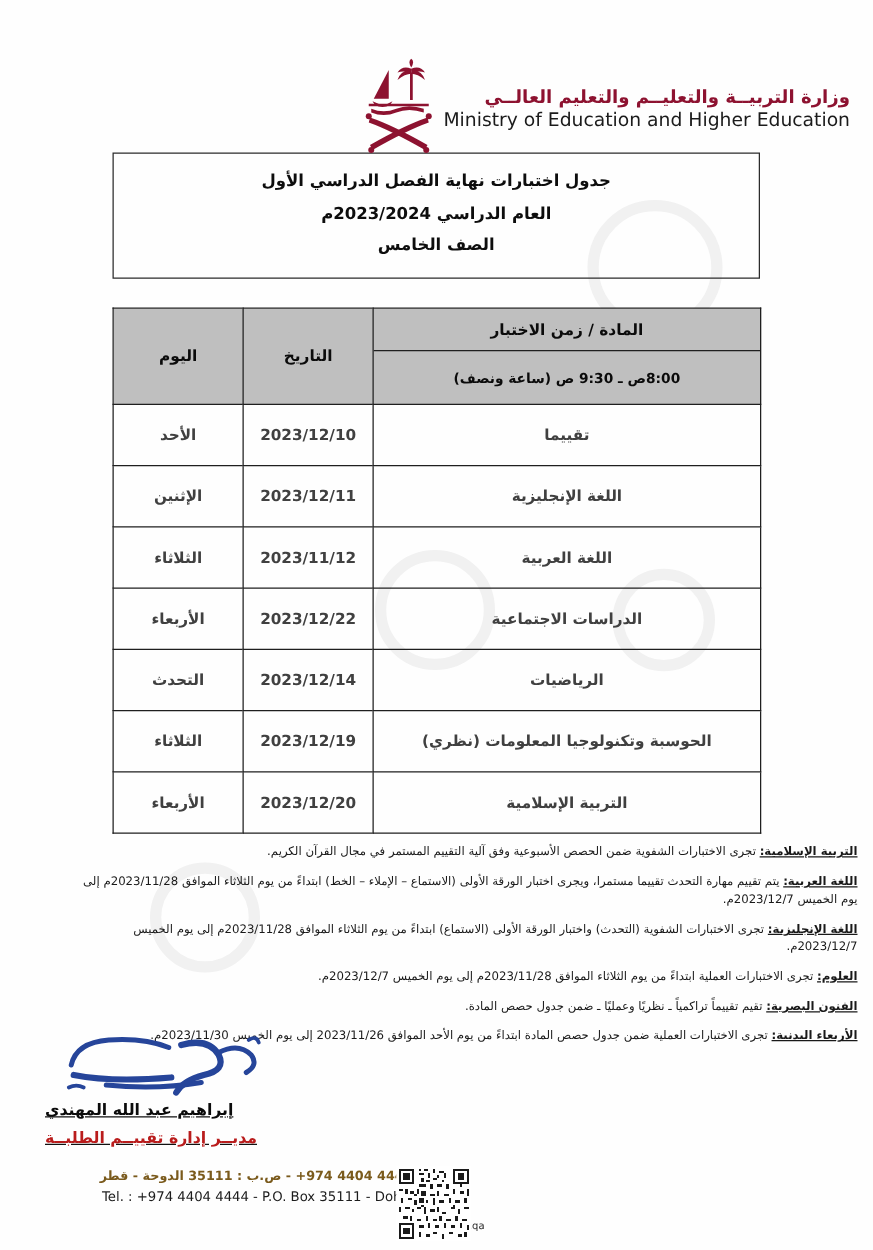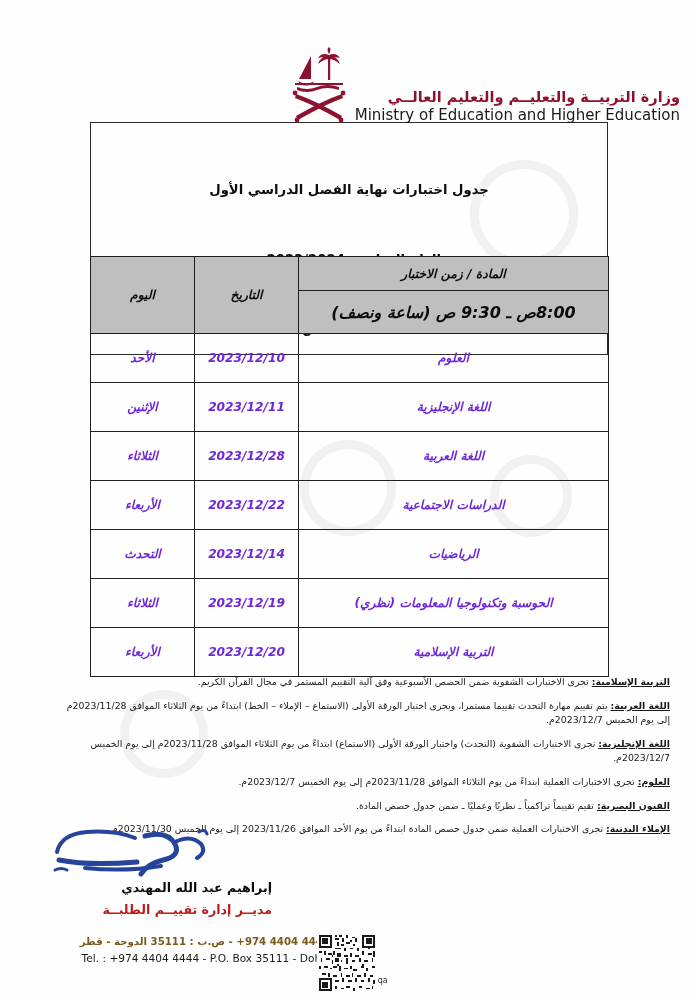--- a/index.html
+++ b/index.html
@@ -33,21 +33,21 @@
   .wm-c { left: 490px; top: 455px; width: 64px; height: 64px; }
   .wm-d { left: 120px; top: 690px; width: 70px; height: 70px; }
 
   
   .letterhead {
     position: absolute;
     right: 18px;
     top: 46px;
     display: flex;
     flex-direction: row;
-    align-items: flex-end;
+    align-items: center;
     gap: 8px;
     z-index: 3;
   }
   .emblem {
     width: 56px;
     height: 78px;
     flex: none;
   }
   .ministry-text {
     text-align: right;
@@ -93,34 +93,32 @@
     background: transparent;
     z-index: 2;
   }
   .title-line {
     font-size: 13.2px;
     font-weight: 700;
     color: #0d0d0d;
     line-height: 1.95;
     direction: rtl;
     white-space: nowrap;
-    margin-top: 44px;
   }
 
   
   .sched {
     position: absolute;
     left: 90px;
-    top: 256px;
+    top: 246px;
     width: 518px;
     border-collapse: collapse;
     table-layout: fixed;
     z-index: 2;
     background: transparent;
-    font-style: italic;
   }
   .sched th, .sched td {
     border: 1.3px solid #1f1f1f;
     text-align: center;
     vertical-align: middle;
     direction: rtl;
   }
   .col-subject { width: 310px; }
   .col-date    { width: 104px; }
   .col-day     { width: 104px; }
@@ -142,44 +140,44 @@
     display: flex;
     align-items: center;
     justify-content: center;
     border-bottom: 1.3px solid #1f1f1f;
   }
   .hdr-split .bottom {
     flex: 1.25;
     display: flex;
     align-items: center;
     justify-content: center;
-    font-size: 16px;
+    font-size: 11px;
   }
   .hdr-plain {
     height: 76px;
     box-sizing: border-box;
   }
 
   .sched tbody td {
     height: 46px;
     font-size: 12.2px;
     font-weight: 700;
-    color: #6d28d9;
+    color: #404040;
     background: transparent;
   }
   .cell-date {
     direction: ltr;
     font-size: 12.4px;
     font-family: "DejaVu Sans", "Liberation Sans", sans-serif;
   }
 
   
   .notes {
     position: absolute;
-    right: 28px;
+    right: 12px;
     left: 60px;
     top: 666px;
     direction: rtl;
     text-align: right;
     z-index: 2;
   }
   .note {
     font-size: 9.4px;
     line-height: 1.52;
     color: #191919;
@@ -189,22 +187,23 @@
     font-weight: 700;
     text-decoration: underline;
   }
 
   
   .sign-block {
     position: absolute;
     left: 36px;
     top: 826px;
     width: 236px;
-    text-align: right;
+    text-align: left;
     z-index: 3;
+    text-decoration: underline;
   }
   .sign-mark {
     height: 58px;
     width: 210px;
     margin: 0 auto;
     display: block;
   }
   .sign-name {
     font-size: 12.6px;
     font-weight: 700;
@@ -328,32 +327,32 @@
             <div class="top">المادة / زمن الاختبار</div>
             <div class="bottom">8:00ص ـ 9:30 ص (ساعة ونصف)</div>
           </div>
         </th>
         <th class="hdr-plain">التاريخ</th>
         <th class="hdr-plain">اليوم</th>
       </tr>
     </thead>
     <tbody id="sched-body">
         <tr>
-          <td>العلوم</td>
+          <td>تقييما</td>
           <td class="cell-date">2023/12/10</td>
           <td>الأحد</td>
         </tr>
         <tr>
           <td>اللغة الإنجليزية</td>
           <td class="cell-date">2023/12/11</td>
           <td>الإثنين</td>
         </tr>
         <tr>
           <td>اللغة العربية</td>
-          <td class="cell-date">2023/12/28</td>
+          <td class="cell-date">2023/11/12</td>
           <td>الثلاثاء</td>
         </tr>
         <tr>
           <td>الدراسات الاجتماعية</td>
           <td class="cell-date">2023/12/22</td>
           <td>الأربعاء</td>
         </tr>
         <tr>
           <td>الرياضيات</td>
           <td class="cell-date">2023/12/14</td>
@@ -371,21 +370,21 @@
         </tr>
       </tbody>
   </table>
 
   <div class="notes" id="notes-list">
       <p class="note"><span class="lbl">التربية الإسلامية:</span><span> تجرى الاختبارات الشفوية ضمن الحصص الأسبوعية وفق آلية التقييم المستمر في مجال القرآن الكريم.</span></p>
       <p class="note"><span class="lbl">اللغة العربية:</span><span> يتم تقييم مهارة التحدث تقييما مستمرا، ويجرى اختبار الورقة الأولى (الاستماع – الإملاء – الخط) ابتداءً من يوم الثلاثاء الموافق 2023/11/28م إلى يوم الخميس 2023/12/7م.</span></p>
       <p class="note"><span class="lbl">اللغة الإنجليزية:</span><span> تجرى الاختبارات الشفوية (التحدث) واختبار الورقة الأولى (الاستماع) ابتداءً من يوم الثلاثاء الموافق 2023/11/28م إلى يوم الخميس 2023/12/7م.</span></p>
       <p class="note"><span class="lbl">العلوم:</span><span> تجرى الاختبارات العملية ابتداءً من يوم الثلاثاء الموافق 2023/11/28م إلى يوم الخميس 2023/12/7م.</span></p>
       <p class="note"><span class="lbl">الفنون البصرية:</span><span> تقيم تقييماً تراكمياً ـ نظريًا وعمليًا ـ ضمن جدول حصص المادة.</span></p>
-      <p class="note"><span class="lbl">الإملاء البدنية:</span><span> تجرى الاختبارات العملية ضمن جدول حصص المادة ابتداءً من يوم الأحد الموافق 2023/11/26 إلى يوم الخميس 2023/11/30م.</span></p>
+      <p class="note"><span class="lbl">الأربعاء البدنية:</span><span> تجرى الاختبارات العملية ضمن جدول حصص المادة ابتداءً من يوم الأحد الموافق 2023/11/26 إلى يوم الخميس 2023/11/30م.</span></p>
     </div>
 
   <div class="sign-block">
     <svg class="sign-mark" viewBox="0 0 210 58">
       <g fill="none" stroke="#26459a" stroke-linecap="round" stroke-linejoin="round">
         <path d="M8 26 q4 -18 30 -20 q28 -2 48 6" stroke-width="4"></path>
         <path d="M10 34 q30 6 78 2" stroke-width="5"></path>
         <path d="M36 42 q40 4 76 -2" stroke-width="4"></path>
         <path d="M96 10 q22 -6 30 8 q6 12 -12 16 q-16 4 -22 14" stroke-width="5"></path>
         <path d="M126 16 q16 -8 26 2 q6 8 -4 14" stroke-width="4"></path>

